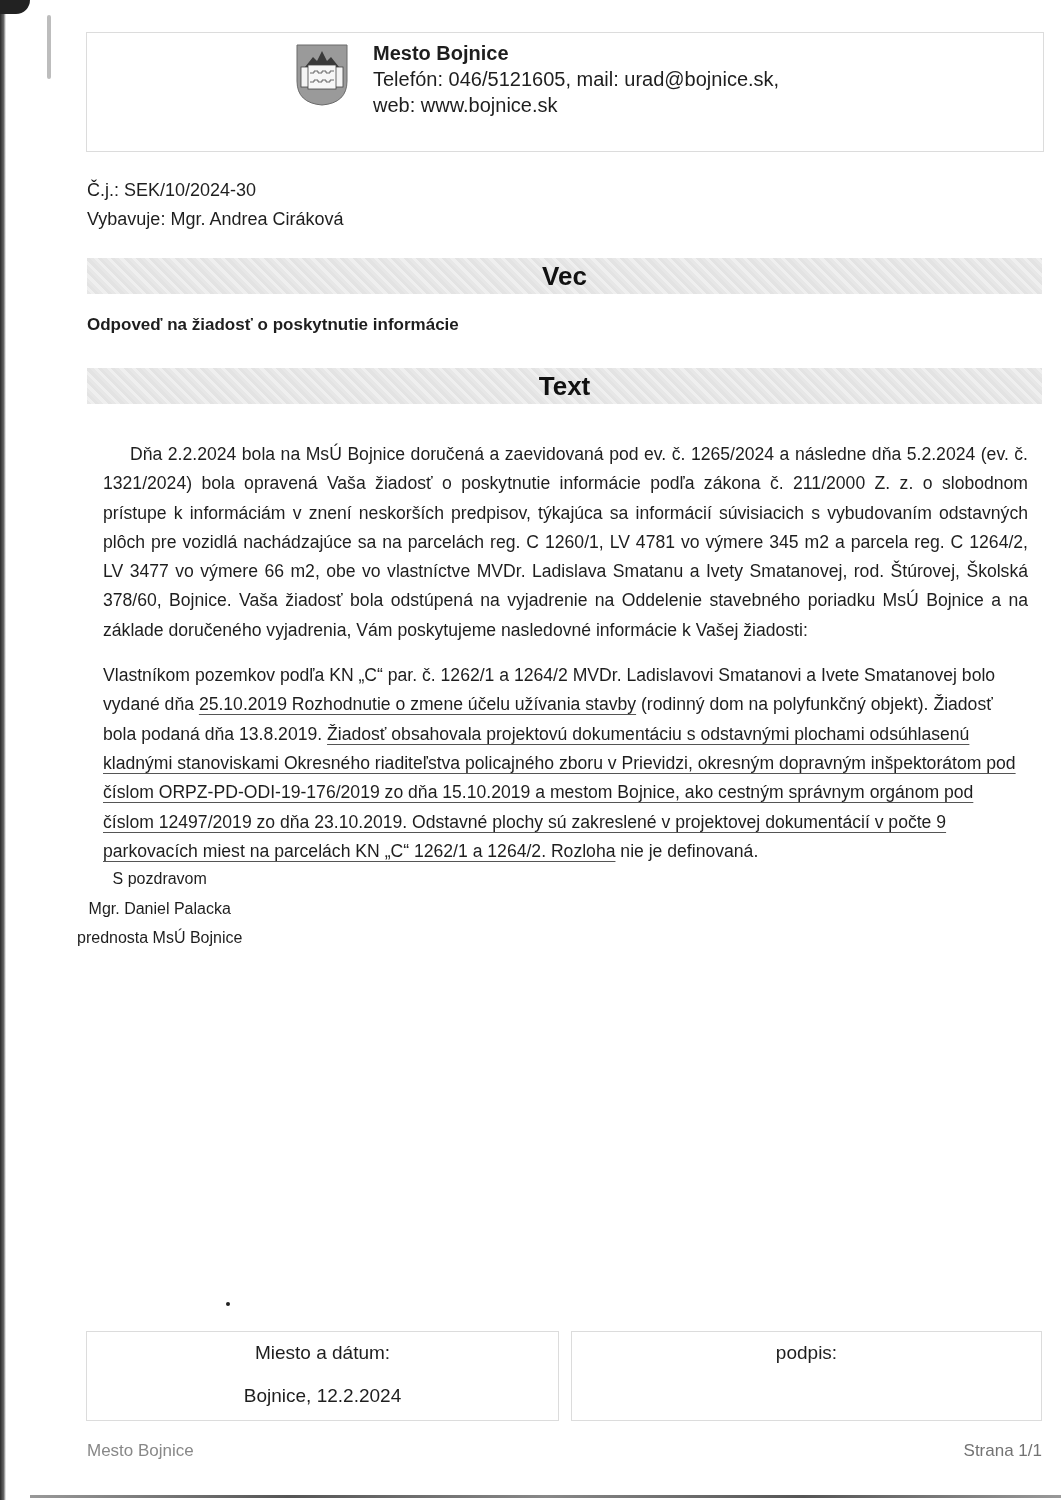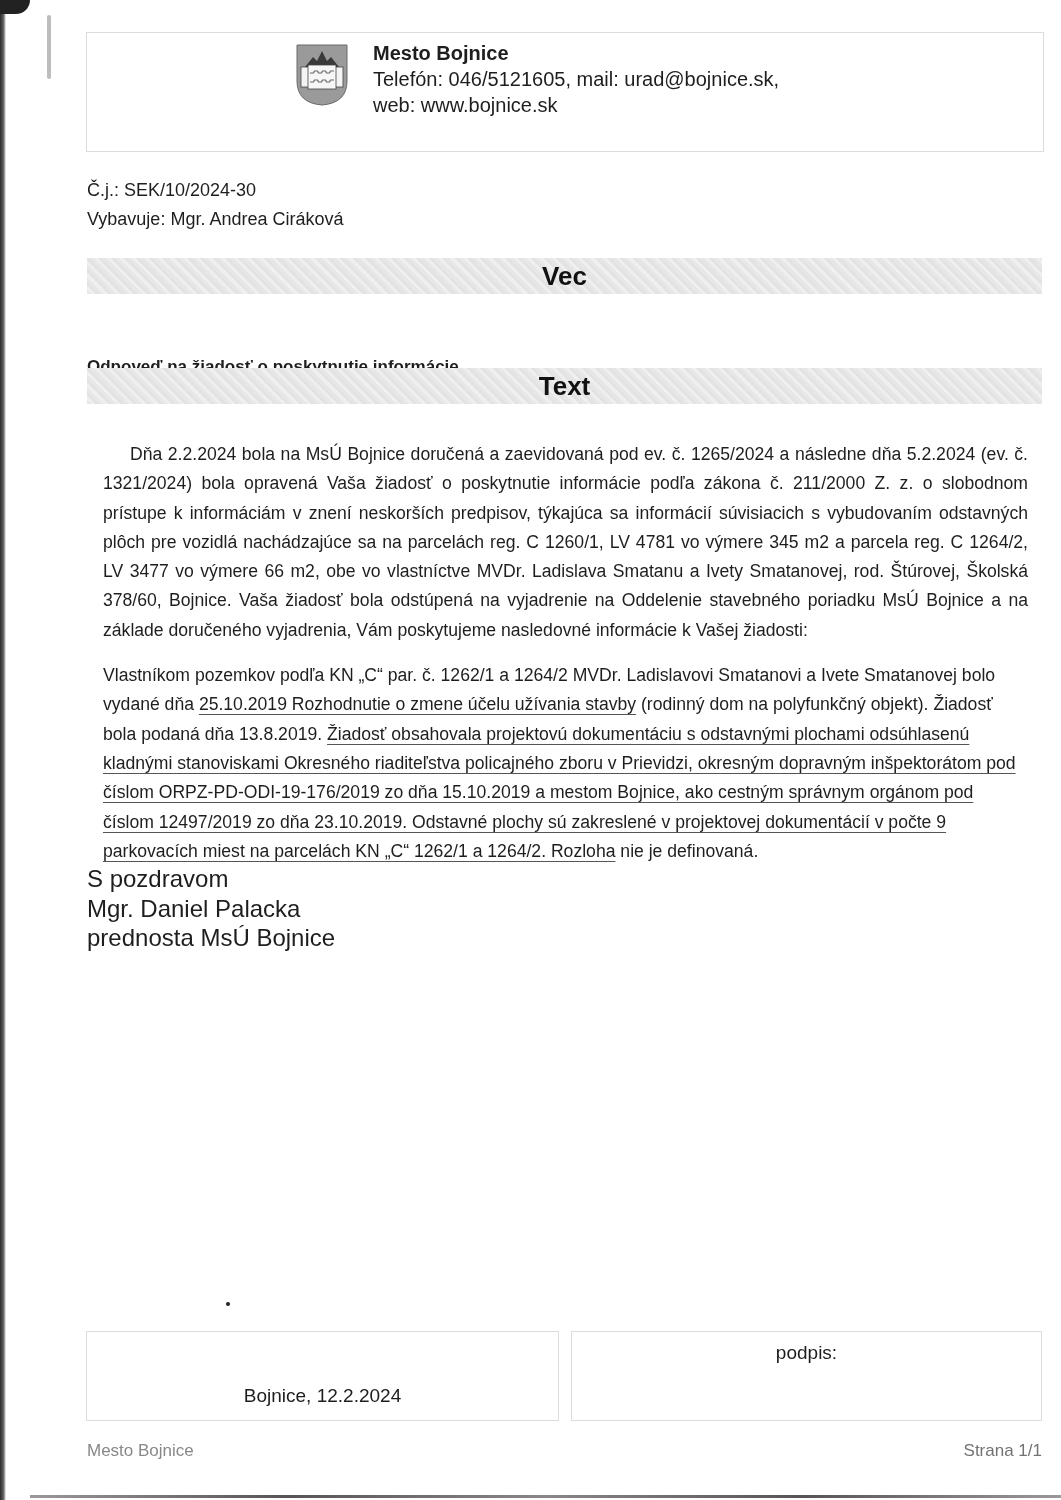--- a/index.html
+++ b/index.html
@@ -36,30 +36,30 @@
   .header-text .line { font-size: 20px; line-height: 26px; }
   .meta { position: absolute; left: 87px; top: 176px; font-size: 18px; line-height: 29px; }
   .band {
     position: absolute; left: 87px; width: 955px; height: 36px;
     background: repeating-linear-gradient(45deg, #e7e7e7 0 3px, #efefef 3px 6px, #e3e3e3 6px 9px);
     text-align: center; font-weight: bold; font-size: 26px; line-height: 36px;
     color: #111;
   }
   .band-vec { top: 258px; }
   .band-text { top: 368px; }
-  .subject { position: absolute; left: 87px; top: 315px; font-weight: bold; font-size: 17px; margin-top: 42px; }
+  .subject { position: absolute; left: 87px; top: 315px; font-weight: bold; font-size: 17px; }
   .body-text {
     position: absolute; left: 87px; top: 424px; width: 957px;
     font-size: 17.6px; line-height: 29.3px; text-align: justify;
   }
   .body-text p { margin: 16px; }
   .body-text p.first { text-indent: 27px; }
   .body-text p.last-left { text-align: left; }
   .ul { text-decoration: underline; text-decoration-color: #555; text-underline-offset: 4px; }
-  .closing { position: absolute; left: 87px; top: 864px; font-size: 24px; line-height: 29.5px; }
+  .closing { position: absolute; left: 77px; top: 864px; font-size: 16px; line-height: 29.5px; text-align: center; }
   .dot { position: absolute; left: 226px; top: 1302px; width: 4px; height: 4px; background: #222; border-radius: 50%; }
   .sig-box {
     position: absolute; top: 1331px; height: 90px; border: 1px solid #dcdcdc; box-sizing: border-box;
     text-align: center; font-size: 19px;
   }
   .sig-left { left: 86px; width: 473px; }
   .sig-right { left: 571px; width: 471px; padding-left: 6px; }
   .sig-box .lbl { position: absolute; left: 0; right: 0; top: 10px; }
   .sig-box .val { position: absolute; left: 0; right: 0; top: 53px; }
   .footer-left { position: absolute; left: 87px; top: 1441px; font-size: 17px; color: #888; }
@@ -104,20 +104,21 @@
 
 <div class="closing">
   <div>S pozdravom</div>
   <div>Mgr. Daniel Palacka</div>
   <div>prednosta MsÚ Bojnice</div>
 </div>
 
 <div class="dot"></div>
 
 <div class="sig-box sig-left">
+  <div class="lbl">Miesto a dátum:</div>
   <div class="val">Bojnice, 12.2.2024</div>
 </div>
 <div class="sig-box sig-right">
   <div class="lbl">podpis:</div>
 </div>
 
 <div class="footer-left">Mesto Bojnice</div>
 <div class="footer-right">Strana 1/1</div>
 
 <div class="scan-edge-bottom"></div>

